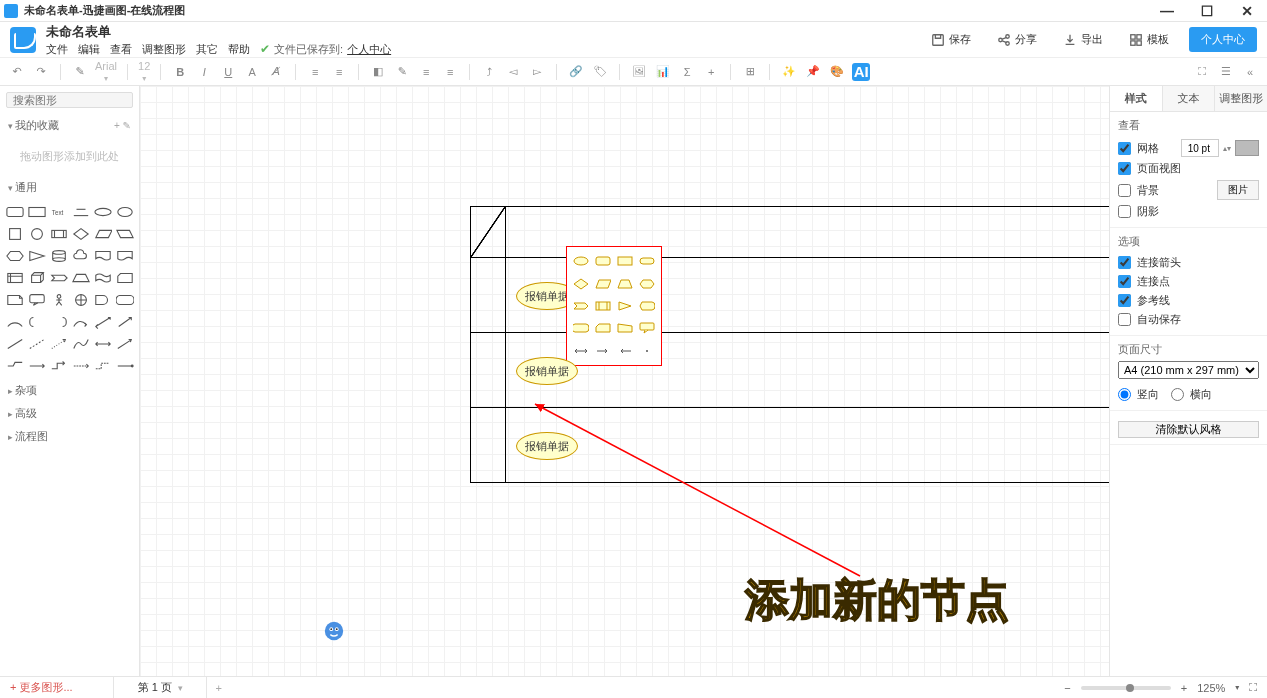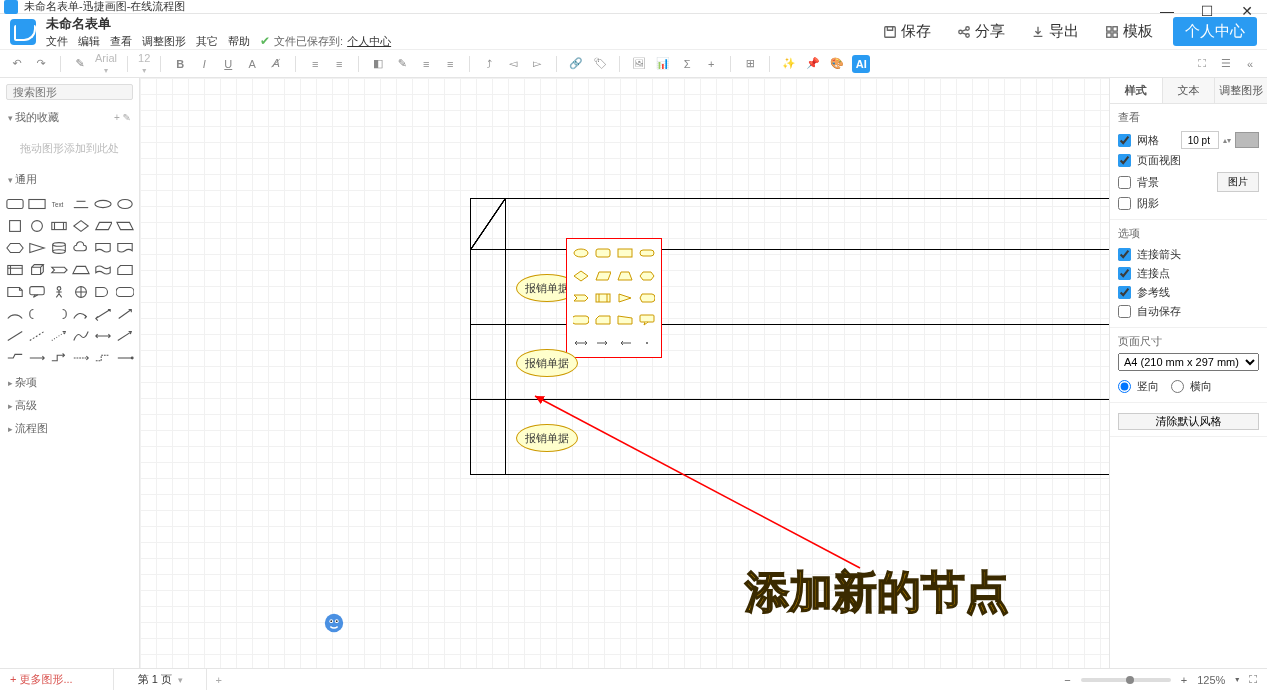--- a/index.html
+++ b/index.html
@@ -1,46 +1,46 @@
 <!DOCTYPE html>
 <html><head>
   <meta charset="utf-8">
   <style>
     * { margin: 0; padding: 0; box-sizing: border-box; font-family: "Microsoft YaHei", Arial, sans-serif; }
     body { width: 1267px; height: 698px; background: #fff; overflow: hidden; font-size: 12px; color: #333; }
 
     
-    .titlebar { height: 14px; background: #fff; border-bottom: 1px solid #e5e5e5; display: flex; align-items: center; padding: 0 4px; position: relative; }
+    .titlebar { height: 22px; background: #fff; border-bottom: 1px solid #e5e5e5; display: flex; align-items: center; padding: 0 4px; position: relative; font-weight: bold; }
     .titlebar .app-icon { width: 14px; height: 14px; background: #2a9bf2; border-radius: 2px; margin-right: 6px; }
     .titlebar .title-text { font-size: 11px; color: #333; }
     .win-controls { position: absolute; right: 0; top: 0; display: flex; }
     .win-controls span { width: 40px; height: 22px; display: flex; align-items: center; justify-content: center; font-size: 14px; cursor: default; }
 
     
     .header { height: 36px; display: flex; align-items: center; padding: 0 10px; border-bottom: 1px solid #eee; }
     .header .logo { width: 26px; height: 26px; background: #2a9bf2; border-radius: 4px; position: relative; margin-right: 10px; }
     .header .logo::before { content: ""; position: absolute; top: 6px; left: 4px; width: 18px; height: 14px; border: 2px solid #fff; border-radius: 2px 2px 12px 2px; border-top: none; border-left: 2px solid #fff; }
     .header-title { font-weight: bold; font-size: 13px; }
     .header-left { display: flex; flex-direction: column; }
     .menu-row { display: flex; align-items: center; gap: 10px; font-size: 11px; margin-top: 1px; text-align: right; }
     .menu-row span { cursor: default; }
     .save-status { display: flex; align-items: center; gap: 4px; color: #666; }
     .save-status .check { color: #5cb85c; font-size: 12px; }
     .save-status .link { text-decoration: underline; color: #333; }
-    .header-right { margin-left: auto; display: flex; align-items: center; gap: 14px; font-size: 15px; }
+    .header-right { margin-left: auto; display: flex; align-items: center; gap: 14px; font-size: 11px; }
     .header-btn { display: flex; align-items: center; gap: 4px; cursor: default; padding: 4px 6px; }
     .header-btn.primary { background: #2a9bf2; color: #fff; border-radius: 3px; padding: 5px 12px; }
     .header-btn svg, .header-btn .ico { width: 14px; height: 14px; }
 
     
     .toolbar { height: 28px; border-bottom: 1px solid #e5e5e5; display: flex; align-items: center; padding: 0 8px; gap: 6px; color: #888; font-size: 11px; }
     .toolbar .sep { width: 1px; height: 16px; background: #e0e0e0; margin: 0 4px; }
     .toolbar .tbtn { width: 18px; height: 18px; display: flex; align-items: center; justify-content: center; cursor: default; }
     .toolbar .combo { display: flex; align-items: center; gap: 2px; color: #bbb; flex-direction: column; }
-    .toolbar .ai-badge { background: #2a9bf2; color: #fff; border-radius: 3px; width: 18px; height: 18px; display: flex; align-items: center; justify-content: center; font-size: 11px; font-weight: bold; }
+    .toolbar .ai-badge { background: #2a9bf2; color: #fff; border-radius: 3px; width: 18px; height: 18px; display: flex; align-items: center; justify-content: center; font-size: 15px; font-weight: bold; }
     .toolbar .right { margin-left: auto; display: flex; align-items: center; gap: 6px; }
 
     
     .main { display: flex; height: calc(698px - 22px - 36px - 28px - 22px); }
     
     
     .sidebar-left { width: 140px; border-right: 1px solid #e5e5e5; display: flex; flex-direction: column; overflow: hidden; }
     .search-row { padding: 6px; }
     .search-input { width: 100%; height: 16px; border: 1px solid #ddd; border-radius: 2px; padding: 0 6px; font-size: 11px; background: #f5f5f5; }
     .collapse-hdr { padding: 4px 8px; font-size: 11px; color: #666; display: flex; align-items: center; gap: 4px; justify-content: space-between; }

